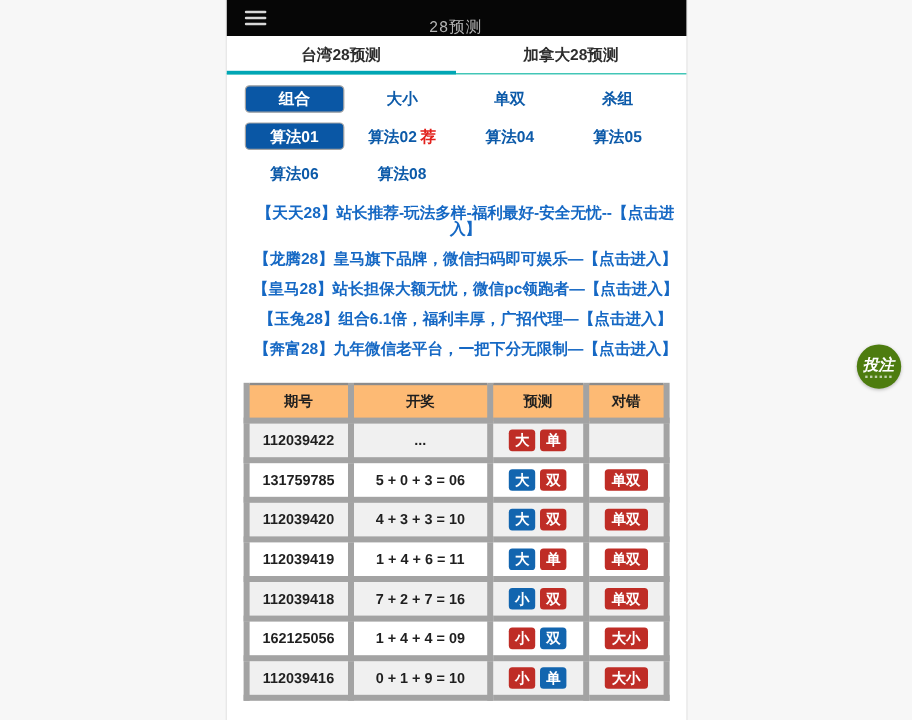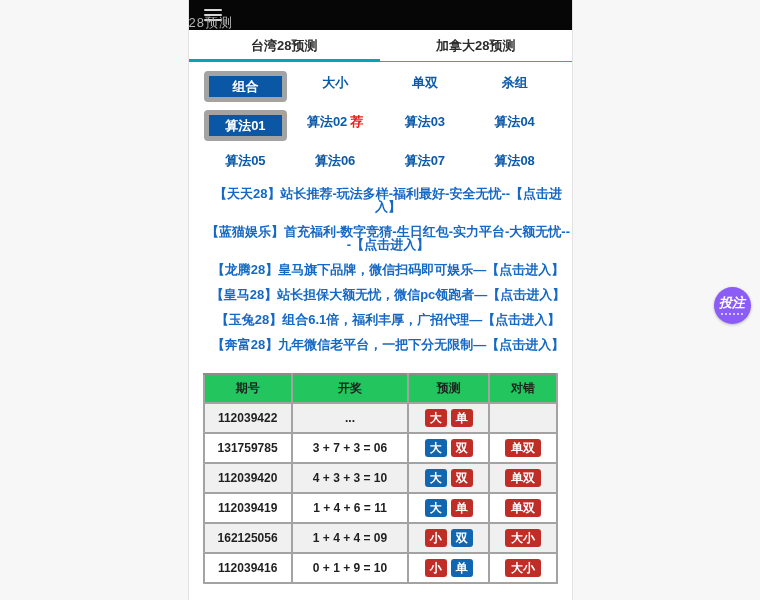--- a/index.html
+++ b/index.html
@@ -16,21 +16,21 @@
   
   .appbar {
     height: 30px; background: #060606; color: #b9b9b9;
     display: flex; align-items: center; position: relative;
   }
   .hamburger { width: 18px; margin-left: 15px; cursor: pointer; }
   .hamburger span {
     display: block; height: 2px; background: #d8d8d8; margin: 3px 0; border-radius: 1px;
   }
   .appbar-title {
-    position: absolute; left: 0; right: 0; 
+    position: absolute; left: 0; right: 0; text-align: center;
     font-size: 13px; color: #b5b5b5; letter-spacing: 1px; margin-top: 16px;
   }
   
   .tabs-row { display: flex; border-bottom: 1px solid #14b8a6; }
   .tab {
     flex: 1; text-align: center; font-size: 13px; font-weight: 700;
     color: #2d2d2d; padding: 7px 0 6px; position: relative; cursor: pointer;
   }
   .tabs-primary .tab.active::after {
     content: ""; position: absolute; left: 0; right: 0; bottom: -1px; height: 3px;
@@ -42,59 +42,59 @@
     display: grid; grid-template-columns: repeat(4, 1fr);
     row-gap: 8px; padding: 9px 12px 7px;
   }
   .filter-cell { text-align: center; }
   .filter-btn {
     display: block; margin: 0 3px; padding: 5px 0;
     font-size: 13px; font-weight: 700; color: #0c5aa9;
     border-radius: 4px; cursor: pointer; line-height: 13px;
   }
   .filter-btn.selected {
-    background: #0a57a5; color: #fff; border: 5px solid #a3a3a3; padding: 4px 0;
+    background: #0a57a5; color: #fff; border: 1px solid #a3a3a3; padding: 4px 0;
   }
   .filter-mark { color: #e2211c; margin-left: 3px; }
   
   .promo { padding: 2px 0 6px; text-align: center; margin-left: 16px; }
   .promo-link {
     display: block; text-decoration: none; color: #1568c4;
     font-size: 13px; font-weight: 700; padding: 6px 0; line-height: 13px;
     cursor: pointer;
   }
   
   .result-table {
     width: calc(100% - 28px); margin: 10px 14px 0;
     border-collapse: collapse; table-layout: fixed;
   }
   .result-table col.c1 { width: 25%; }
   .result-table col.c2 { width: 33%; }
   .result-table col.c3 { width: 23%; }
   .result-table col.c4 { width: 19%; }
   .result-table th, .result-table td {
-    border: 2px solid #a3a3a3; text-align: center;
+    border: 5px solid #a3a3a3; text-align: center;
     font-size: 12px; font-weight: 700; color: #1f1f1f; padding: 5px 0;
     height: 24px;
   }
-  .result-table thead th { border-top: 2px solid #8c8c8c; background: #22c55e; }
+  .result-table thead th { border-top: 2px solid #8c8c8c; background: #fdba74; }
   .result-table tbody tr:nth-child(odd) { background: #f0f0f0; }
   .badge {
     display: inline-block; min-width: 22px; padding: 3px 4px; margin: 0 2px;
     border-radius: 3px; color: #fff; font-size: 12px; font-weight: 700; line-height: 12px;
   }
   .badge.red  { background: #bf2d26; }
   .badge.blue { background: #1265af; }
   .badge.wide { padding: 3px 6px; }
   
   .fab {
     position: absolute; left: 525px; top: 287px; width: 37px; height: 37px;
-    border-radius: 50%; background: #8b5cf6; color: #fff; cursor: pointer;
+    border-radius: 50%; background: #4d7c0f; color: #fff; cursor: pointer;
     display: flex; flex-direction: column; align-items: center; justify-content: center;
-    box-shadow: 0 1px 3px rgba(0,0,0,.25); z-index: 5; font-family: Liberation Mono, monospace;
+    box-shadow: 0 1px 3px rgba(0,0,0,.25); z-index: 5;
   }
   .fab-label { font-size: 13px; font-weight: 700; font-style: italic; line-height: 14px; }
   .fab::after {
     content: ""; width: 22px; border-bottom: 2px dotted rgba(255,255,255,.65); margin-top: 2px;
   }
 </style>
 </head>
 <body>
 
 <div class="page">
@@ -126,42 +126,35 @@
       <div class="filter-cell">
         <span class="filter-btn">杀组</span>
       </div>
       <div class="filter-cell">
         <span class="filter-btn selected">算法01</span>
       </div>
       <div class="filter-cell">
         <span class="filter-btn">算法02<span class="filter-mark">荐</span></span>
       </div>
       <div class="filter-cell">
-        <span class="filter-btn">算法03</span>
-      </div>
-      <div class="filter-cell">
         <span class="filter-btn">算法04</span>
       </div>
       <div class="filter-cell">
         <span class="filter-btn">算法05</span>
       </div>
       <div class="filter-cell">
         <span class="filter-btn">算法06</span>
-      </div>
-      <div class="filter-cell">
-        <span class="filter-btn">算法07</span>
       </div>
       <div class="filter-cell">
         <span class="filter-btn">算法08</span>
       </div>
     </div>
 
   <div class="promo">
       <a class="promo-link">【天天28】站长推荐-玩法多样-福利最好-安全无忧--【点击进入】</a>
-      <a class="promo-link">【蓝猫娱乐】首充福利-数字竞猜-生日红包-实力平台-大额无忧---【点击进入】</a>
       <a class="promo-link">【龙腾28】皇马旗下品牌，微信扫码即可娱乐—【点击进入】</a>
       <a class="promo-link">【皇马28】站长担保大额无忧，微信pc领跑者—【点击进入】</a>
       <a class="promo-link">【玉兔28】组合6.1倍，福利丰厚，广招代理—【点击进入】</a>
       <a class="promo-link">【奔富28】九年微信老平台，一把下分无限制—【点击进入】</a>
     </div>
 
   <table class="result-table">
     <colgroup>
         <col class="c1">
         <col class="c2">
@@ -178,34 +171,40 @@
       </thead>
     <tbody>
         <tr>
           <td>112039422</td>
           <td>...</td>
           <td><span class="badge red">大</span><span class="badge red">单</span></td>
           <td></td>
         </tr>
         <tr>
           <td>131759785</td>
-          <td>3 + 7 + 3 = 06</td>
+          <td>5 + 0 + 3 = 06</td>
           <td><span class="badge blue">大</span><span class="badge red">双</span></td>
           <td><span class="badge red wide">单双</span></td>
         </tr>
         <tr>
           <td>112039420</td>
           <td>4 + 3 + 3 = 10</td>
           <td><span class="badge blue">大</span><span class="badge red">双</span></td>
           <td><span class="badge red wide">单双</span></td>
         </tr>
         <tr>
           <td>112039419</td>
           <td>1 + 4 + 6 = 11</td>
           <td><span class="badge blue">大</span><span class="badge red">单</span></td>
+          <td><span class="badge red wide">单双</span></td>
+        </tr>
+        <tr>
+          <td>112039418</td>
+          <td>7 + 2 + 7 = 16</td>
+          <td><span class="badge blue">小</span><span class="badge red">双</span></td>
           <td><span class="badge red wide">单双</span></td>
         </tr>
         <tr>
           <td>162125056</td>
           <td>1 + 4 + 4 = 09</td>
           <td><span class="badge red">小</span><span class="badge blue">双</span></td>
           <td><span class="badge red wide">大小</span></td>
         </tr>
         <tr>
           <td>112039416</td>

